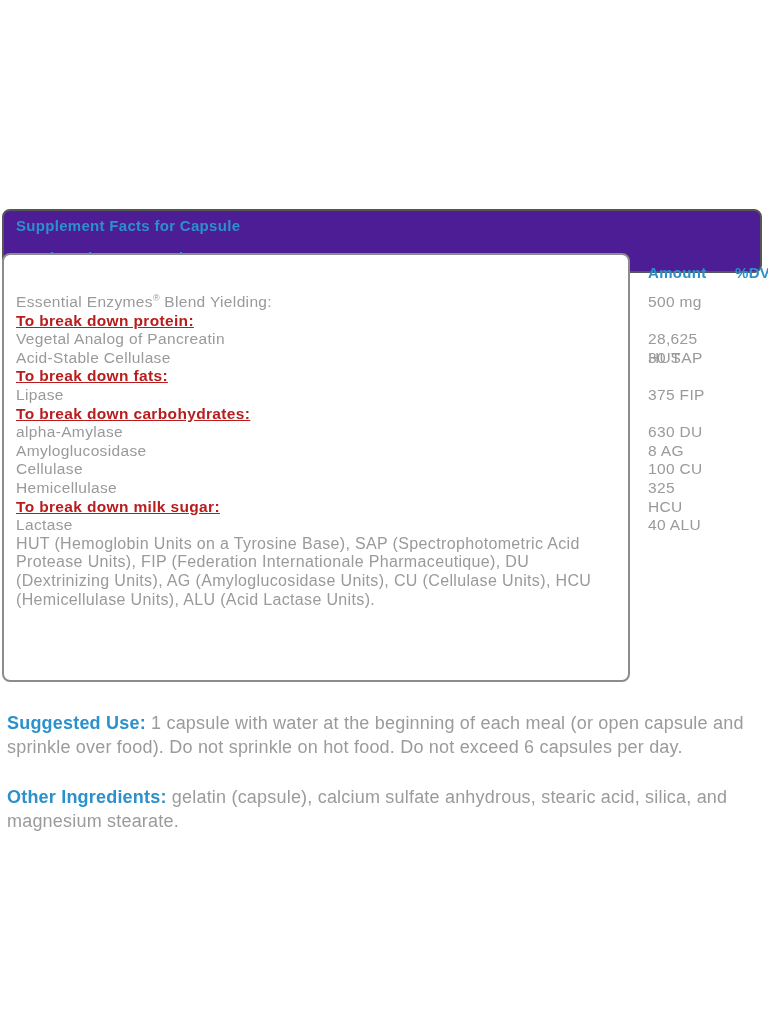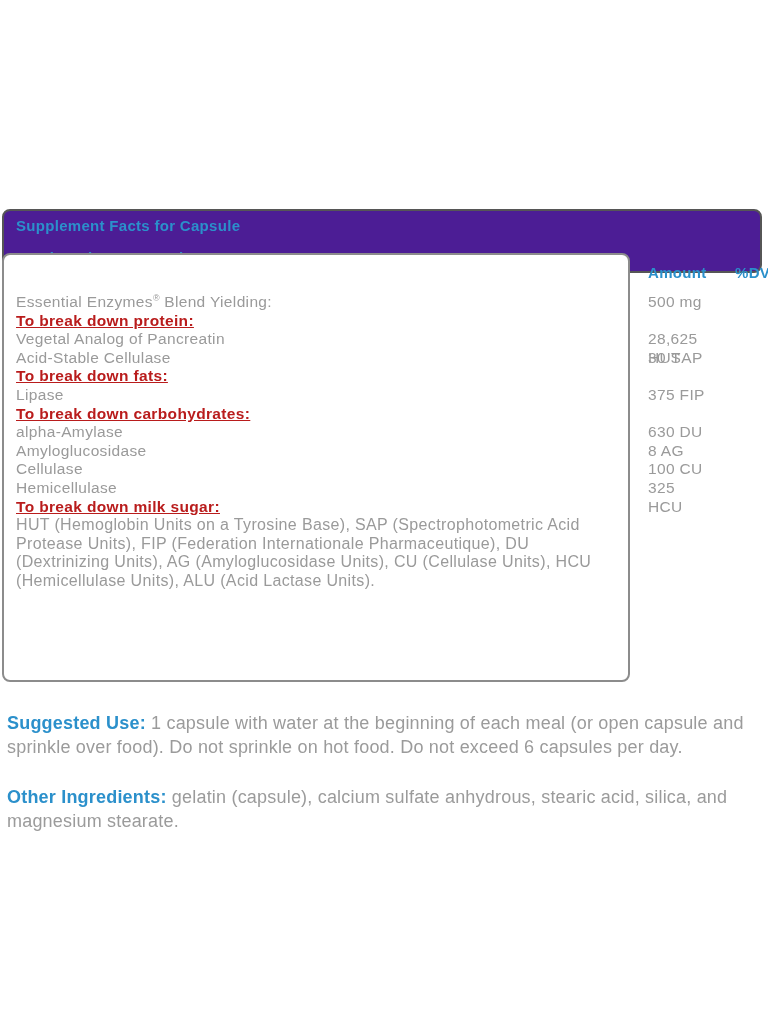--- a/index.html
+++ b/index.html
@@ -141,19 +141,23 @@
         <span class="famount">100 CU</span>
       </div>
       <div class="frow item">
         <span class="fname">Hemicellulase</span>
         <span class="famount">325
 HCU</span>
       </div>
       <div class="frow section">
         <span class="fname">To break down milk sugar:</span>
       </div>
+      <div class="frow item">
+        <span class="fname">Lactase</span>
+        <span class="famount">40 ALU</span>
+      </div>
       <div class="footnote">HUT (Hemoglobin Units on a Tyrosine Base), SAP (Spectrophotometric Acid Protease Units), FIP (Federation Internationale Pharmaceutique), DU (Dextrinizing Units), AG (Amyloglucosidase Units), CU (Cellulase Units), HCU (Hemicellulase Units), ALU (Acid Lactase Units).</div>
     </div>
 </div>
 
 <div class="para" id="suggested-use"><span class="plabel">Suggested Use:</span><span> 1 capsule with water at the beginning of each meal (or open capsule and sprinkle over food). Do not sprinkle on hot food. Do not exceed 6 capsules per day.</span></div>
 
 <div class="para" id="other-ingredients"><span class="plabel">Other Ingredients:</span><span> gelatin (capsule), calcium sulfate anhydrous, stearic acid, silica, and magnesium stearate.</span></div>
 
 </body></html>

